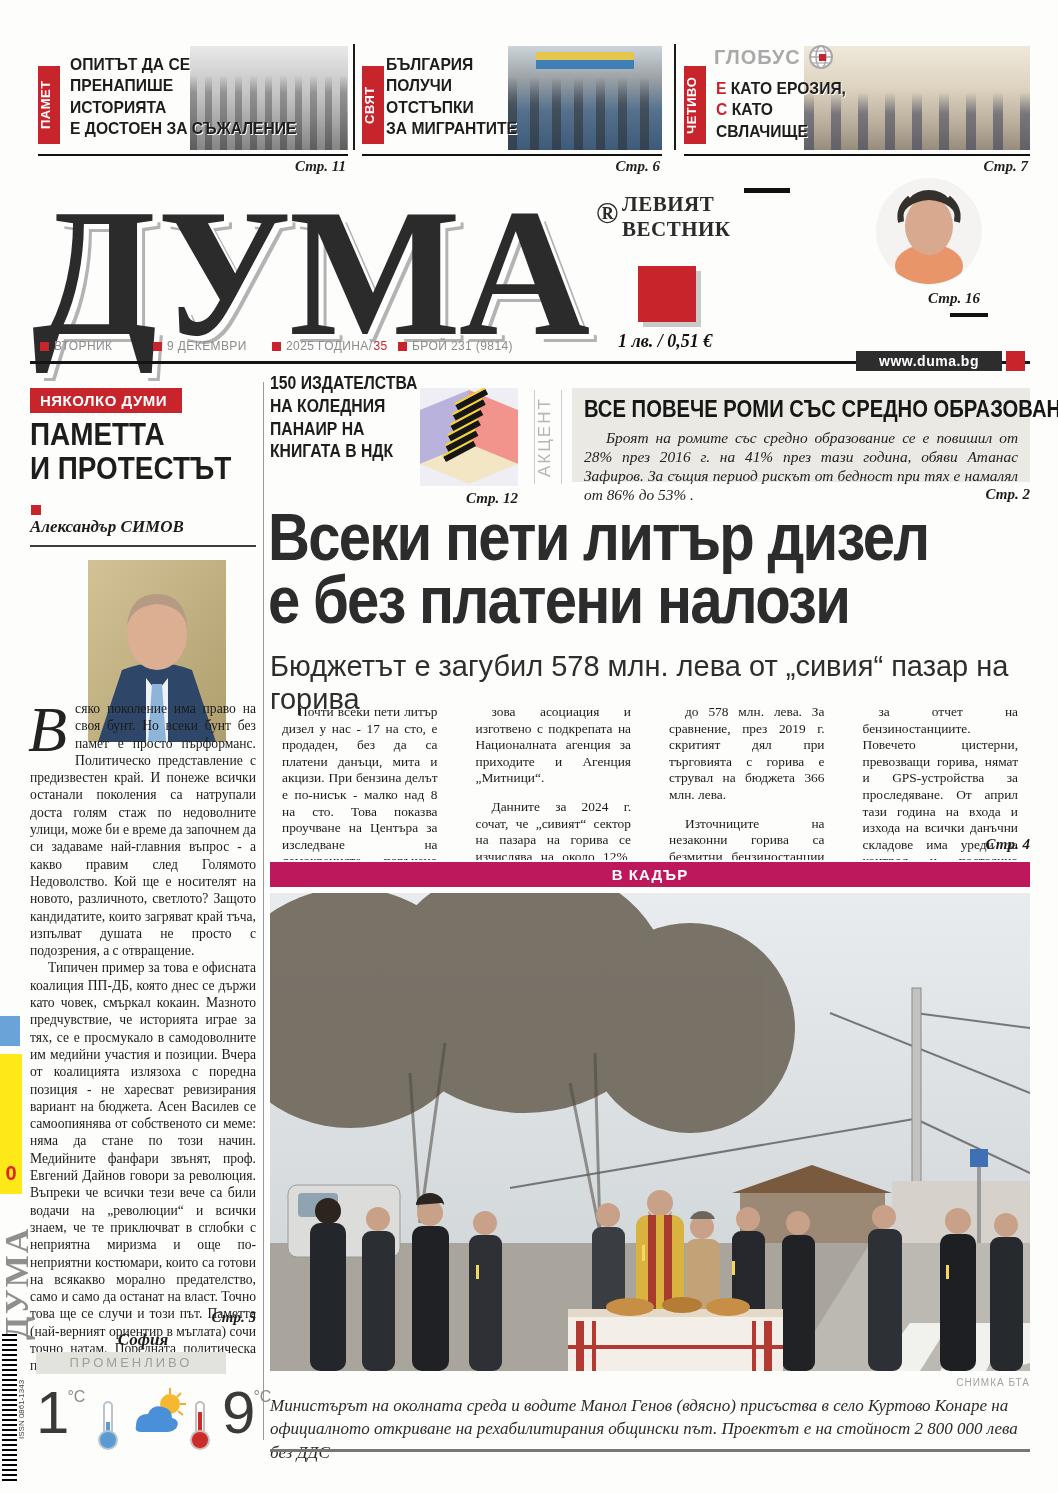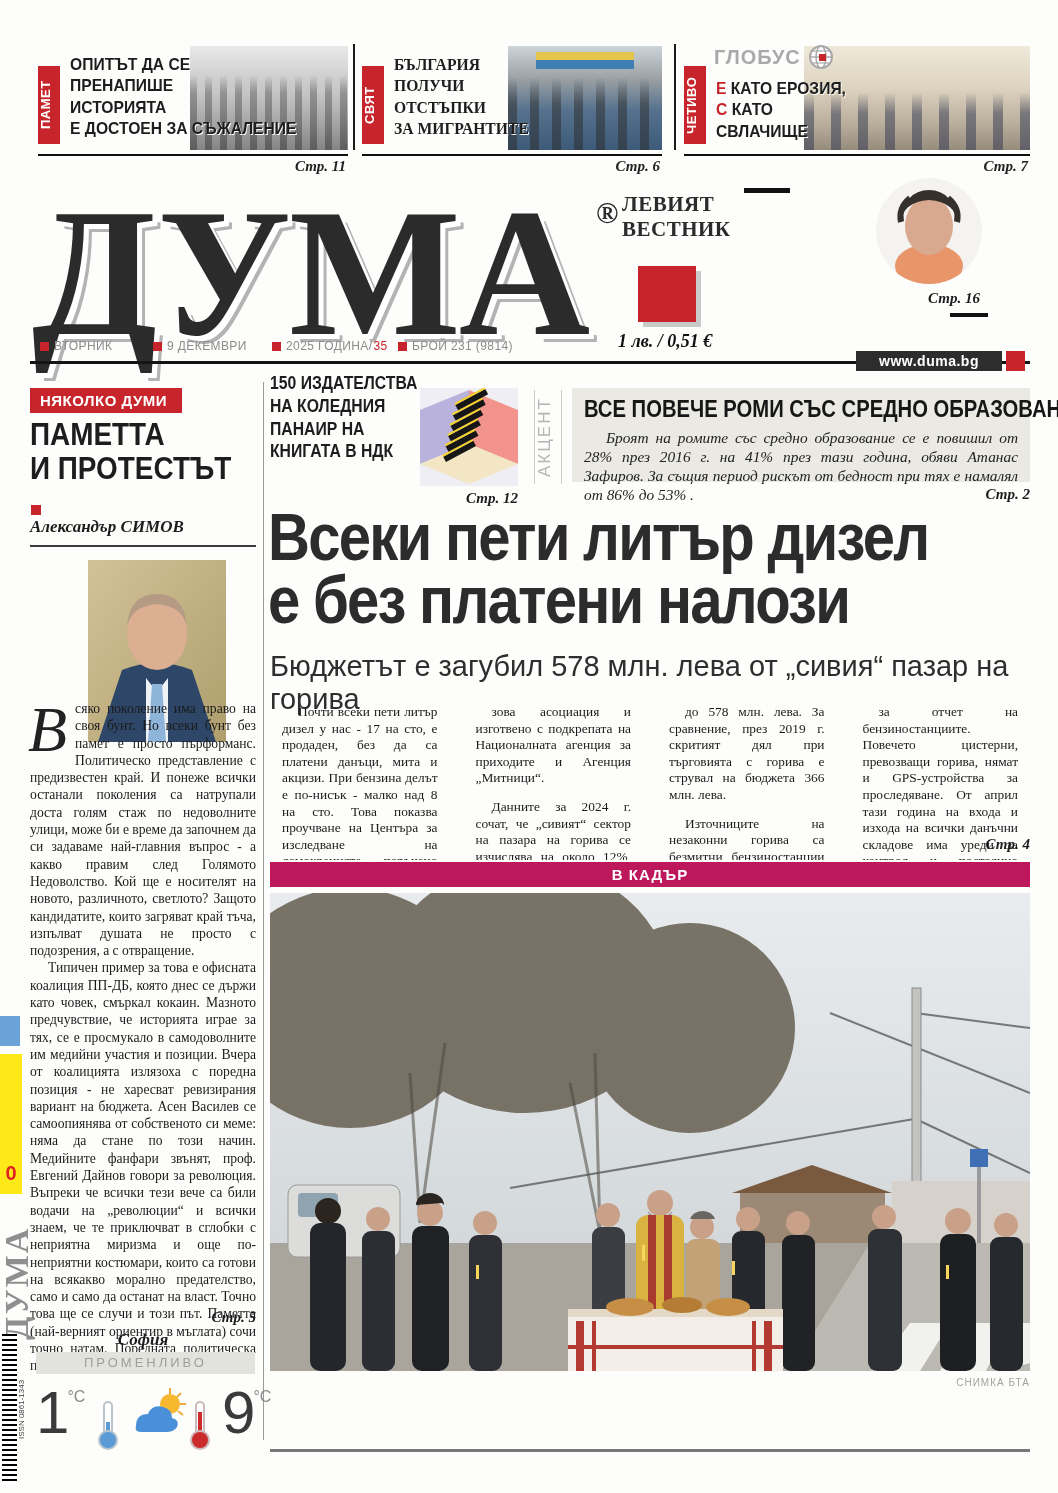--- a/index.html
+++ b/index.html
@@ -74,21 +74,21 @@
   .op-rule{position:absolute;left:30px;top:545px;width:226px;height:2px;background:#3c3c3c;}
   .portrait{position:absolute;left:88px;top:560px;width:138px;height:182px;}
   .op-body{position:absolute;left:30px;top:700px;width:226px;font:13.6px/17.3px "Liberation Serif",serif;
            text-align:justify;color:#1b1b1b;}
   .dropcap{float:left;font:italic 400 64px/0.75 "Liberation Serif",serif;margin:6px 8px 0 -2px;color:#222;}
   .op-body .p2{margin:0;text-indent:18px;}
   .op-pref{position:absolute;left:30px;top:1301px;width:226px;text-align:right;
            font:italic 700 15px "Liberation Serif",serif;margin-top:8px;}
   .city{position:absolute;left:30px;top:1330px;width:226px;text-align:center;
         font:italic 700 17px "Liberation Serif",serif;}
-  .cond-box{position:absolute;left:36px;top:1352px;width:219px;height:22px;background:#e3e3dd;
+  .cond-box{position:absolute;left:36px;top:1352px;width:190px;height:22px;background:#e3e3dd;
             color:#a0a09a;font:13px/22px "Liberation Sans",sans-serif;text-align:center;letter-spacing:3px;}
   .temp{position:absolute;display:flex;align-items:flex-start;color:#3a3a3a;}
   .temp .num{font-size:60px;line-height:.9;font-weight:400;letter-spacing:-2px;}
   .temp .unit{font-size:16px;color:#8a8a8a;margin-top:2px;}
   
   .edge-blue{position:absolute;left:0;top:1016px;width:20px;height:30px;background:#6aa3d8;}
   .edge-yellow{position:absolute;left:0;top:1054px;width:22px;height:140px;background:#ffe817;}
   .edge-zero{position:absolute;left:0;top:1162px;width:22px;text-align:center;
              font:700 20px "Liberation Sans",sans-serif;color:#d22;}
   .edge-duma{position:absolute;left:-2px;top:1200px;height:140px;}
@@ -152,21 +152,21 @@
     <div class="trule"></div>
     <div class="tpref">Стр. 11</div>
   </div>
   <div class="tsep" style="left:353px;"></div>
 
   <div class="teaser" style="left:362px;width:300px;">
     <div class="tab">
         <span>СВЯТ</span>
       </div>
     <div class="tphoto ph2" style="left:146px;width:154px;"></div>
-    <div class="tlines" style="left:32px;top:14px;font-family:Liberation Serif, serif;">
+    <div class="tlines" style="left:24px;top:14px;">
         <p>БЪЛГАРИЯ</p>
         <p>ПОЛУЧИ</p>
         <p>ОТСТЪПКИ</p>
         <p>ЗА МИГРАНТИТЕ</p>
       </div>
     <div class="trule"></div>
     <div class="tpref">Стр. 6</div>
   </div>
   <div class="tsep" style="left:674px;"></div>
 
@@ -464,15 +464,16 @@
           <rect x="298" y="452" width="215" height="4"></rect>
         </g>
         <ellipse cx="360" cy="414" rx="24" ry="9" fill="#c78f46"></ellipse>
         <ellipse cx="412" cy="412" rx="20" ry="8" fill="#b57c35"></ellipse>
         <ellipse cx="458" cy="414" rx="22" ry="9" fill="#c78f46"></ellipse>
       </g>
     </svg>
   </div>
 
   <div class="credit">СНИМКА БТА</div>
+  <div class="caption">Министърът на околната среда и водите Манол Генов (вдясно) присъства в село Куртово Конаре на официалното откриване на рехабилитирания общински път. Проектът е на стойност 2 800 000 лева без ДДС</div>
   <div class="brule"></div>
 
 </div>
 
 </body></html>

